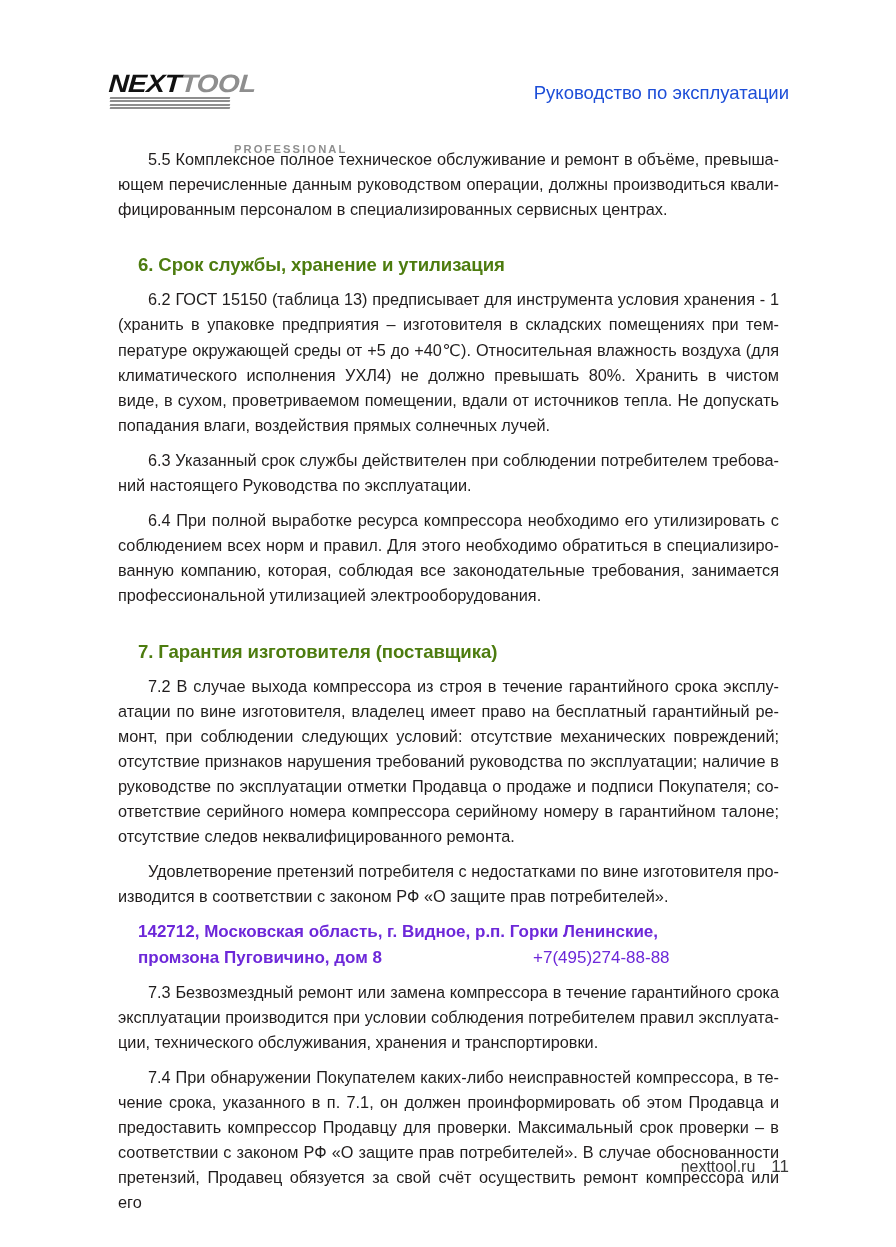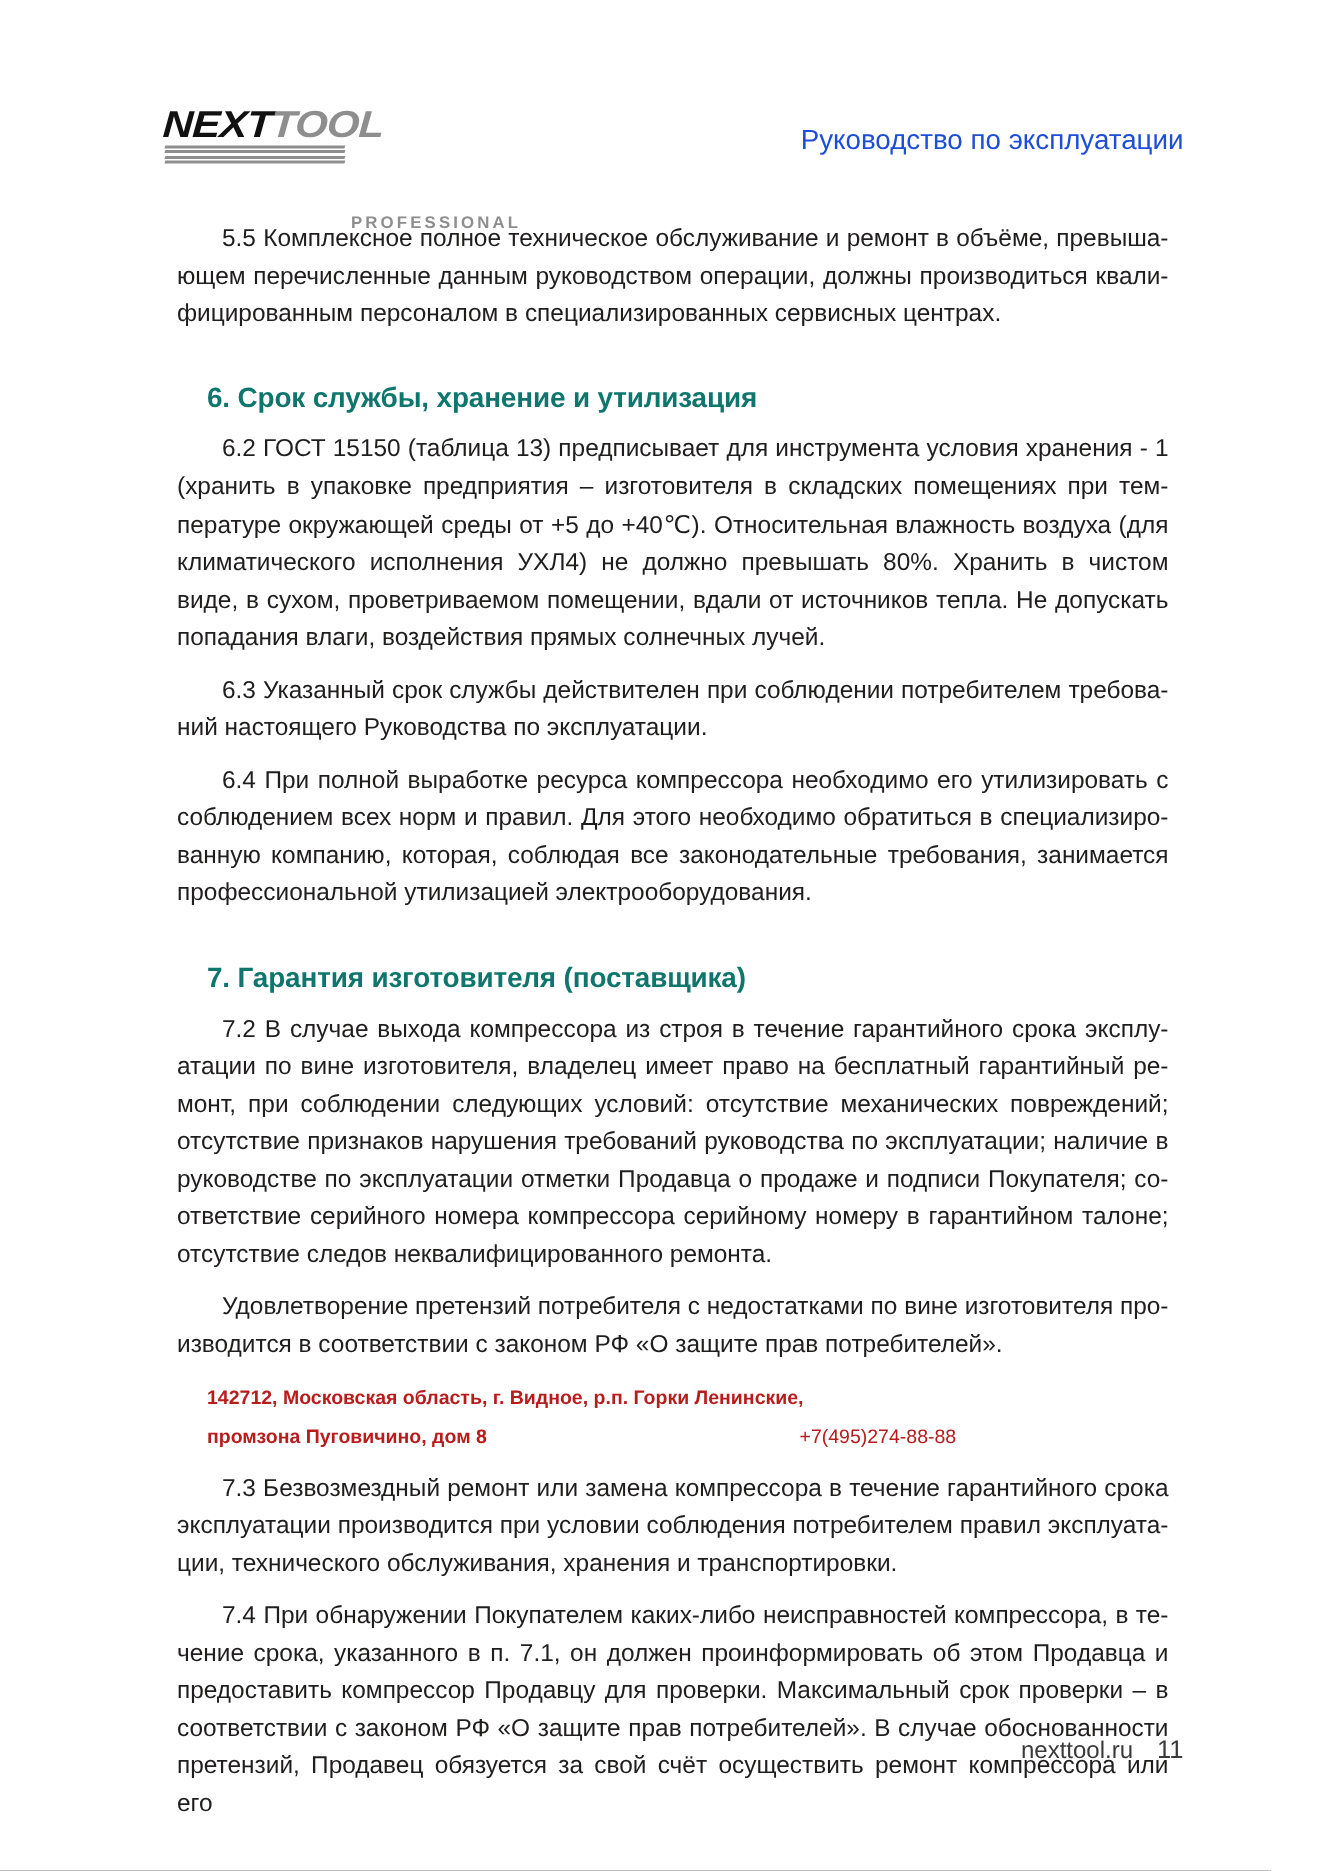--- a/index.html
+++ b/index.html
@@ -107,32 +107,32 @@
     color: #201d1d;
   }
   p.body.last-left { text-align: left; }
   h2.section {
     margin: 0;
     font-size: 18.6px;
     font-weight: 700;
     line-height: 25.1px;
     text-indent: 30px;
     text-align: left;
-    color: #0f766e;
+    color: #4d7c0f;
     letter-spacing: -0.1px;
   }
   .gap-md { height: 20px; }
 
   .addr {
     margin: 0;
-    font-size: 13px;
+    font-size: 17px;
     font-weight: 700;
     line-height: 25.1px;
     text-indent: 30px;
-    color: #b91c1c;
+    color: #6d28d9;
     text-align: left;
   }
   .addr-row {
     display: block;
     position: relative;
   }
   .addr-phone {
     position: absolute;
     left: 395px;
     top: 0;

